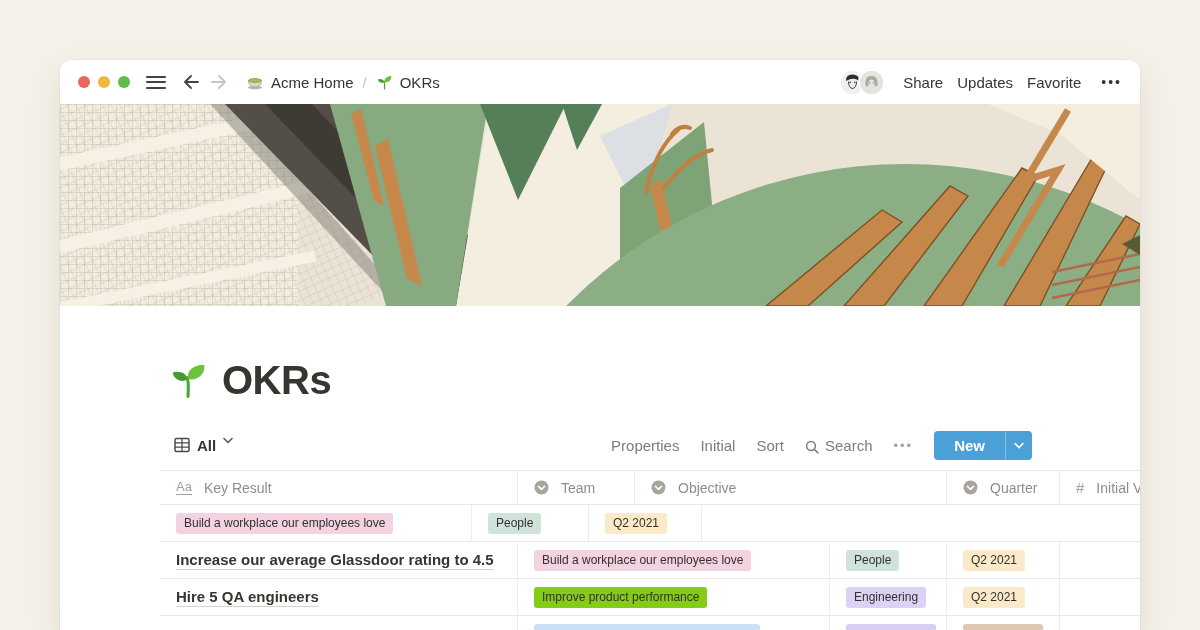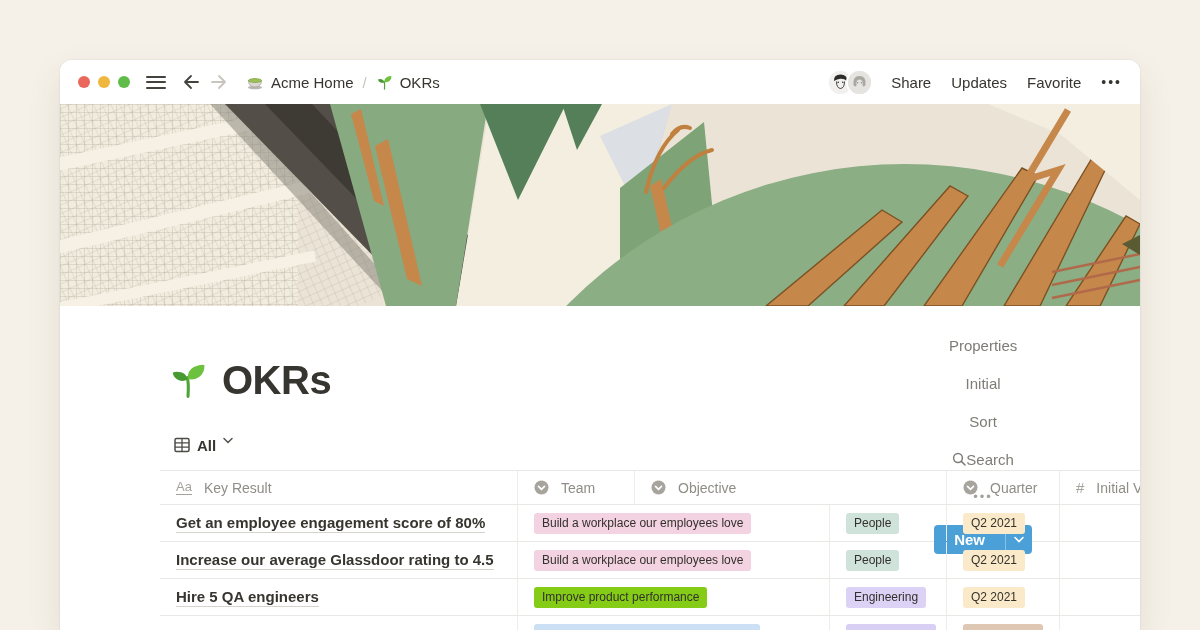--- a/index.html
+++ b/index.html
@@ -25,37 +25,37 @@
   .dot.red{background:#E9675B;} .dot.yellow{background:#EFB73E;} .dot.green{background:#5FBC48;}
   .hamburger { width:20px; margin-right:16px; cursor:pointer; }
   .hamburger div { height:2px; background:#44423C; border-radius:1px; margin:3.5px 0; }
   .navbtn { margin-right:10px; display:flex; align-items:center; }
   .crumb { display:flex; align-items:center; gap:7px; font-weight:400; }
   .crumb .sep { color:#C8C5BE; margin:0 2px; }
   .tb-spacer { flex:1; }
   .avatars { display:flex; margin-right:18px; }
   .avatar { width:27px; height:27px; border-radius:50%; border:2px solid #fff; }
   .avatar + .avatar { margin-left:-8px; }
-  .tb-action { margin-left:20px; cursor:pointer; color:#37352F; }
+  .tb-action { margin-left:14px; cursor:pointer; color:#37352F; }
   .tb-more { margin-left:20px; color:#37352F; letter-spacing:2px; font-size:14px; cursor:pointer; }
   
   .cover { width:1080px; height:202px; overflow:hidden; line-height:0; }
   
   .content { background:#fff; }
   .title-row { display:flex; align-items:center; gap:14px; margin:50px 0 0 108px; height:48px; }
   .page-title { font-size:40px; font-weight:800; letter-spacing:-0.5px; color:#37352F; }
   
   .view-toolbar {
     display:flex; align-items:center; margin-top:26px;
     padding-left:114px; padding-right:108px; height:30px; font-size:15px;
   }
   .view-left { display:flex; align-items:flex-start; gap:7px; font-weight:700; cursor:pointer; }
-  .view-right { margin-left:auto; display:flex; align-items:center; gap:21px; color:#7E7C76;flex-direction:column; }
+  .view-right { margin-left:auto; display:flex; align-items:center; gap:21px; color:#7E7C76; }
   .tool-link { cursor:pointer; }
-  .search-box { display:flex; align-items:center; gap:0; cursor:pointer; }
+  .search-box { display:flex; align-items:flex-end; gap:6px; cursor:pointer; }
   .dots { color:#A3A19A; letter-spacing:2px; font-size:13px; cursor:pointer; }
   .new-btn {
     display:flex; align-items:stretch; border-radius:4px; overflow:hidden;
     color:#fff; font-weight:700; font-size:15px; cursor:pointer; height:29px;
   }
   .new-btn .label { display:flex; align-items:center; padding:0 20px; }
   .new-btn .split { width:1px; background:rgba(255,255,255,.35); }
   .new-btn .caret { display:flex; align-items:center; padding:0 8px; }
   
   .okr-table { margin-left:100px; width:980px; margin-top:10px; }
@@ -288,23 +288,20 @@
             </svg>
           <span>Quarter</span>
         </div>
         <div class="cell c4">
           <span class="hash-ico">#</span>
           <span>Initial V</span>
         </div>
       </div>
 
       <div class="t-row body">
-        <div class="cell c0">
-            <span class="kr-text">Get an employee engagement score of 80%</span>
-          </div>
         <div class="cell c1">
             <span class="tag" style="background-color: rgb(243, 210, 225);">Build a workplace our employees love</span>
           </div>
         <div class="cell c2">
             <span class="tag" style="background-color: rgb(207, 227, 219);">People</span>
           </div>
         <div class="cell c3">
             <span class="tag" style="background-color: rgb(250, 234, 201);">Q2 2021</span>
           </div>
         <div class="cell c4">

